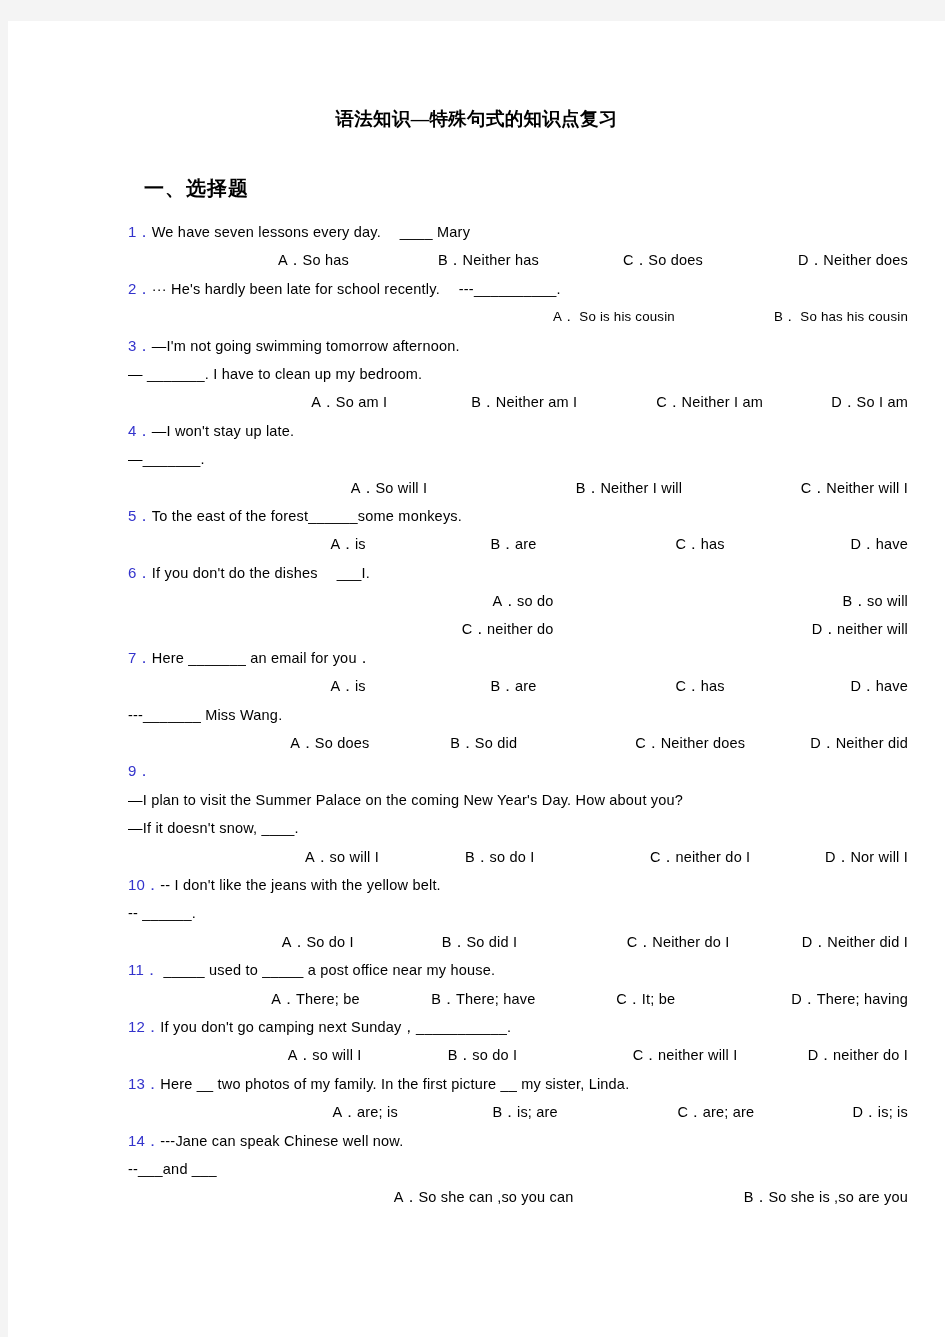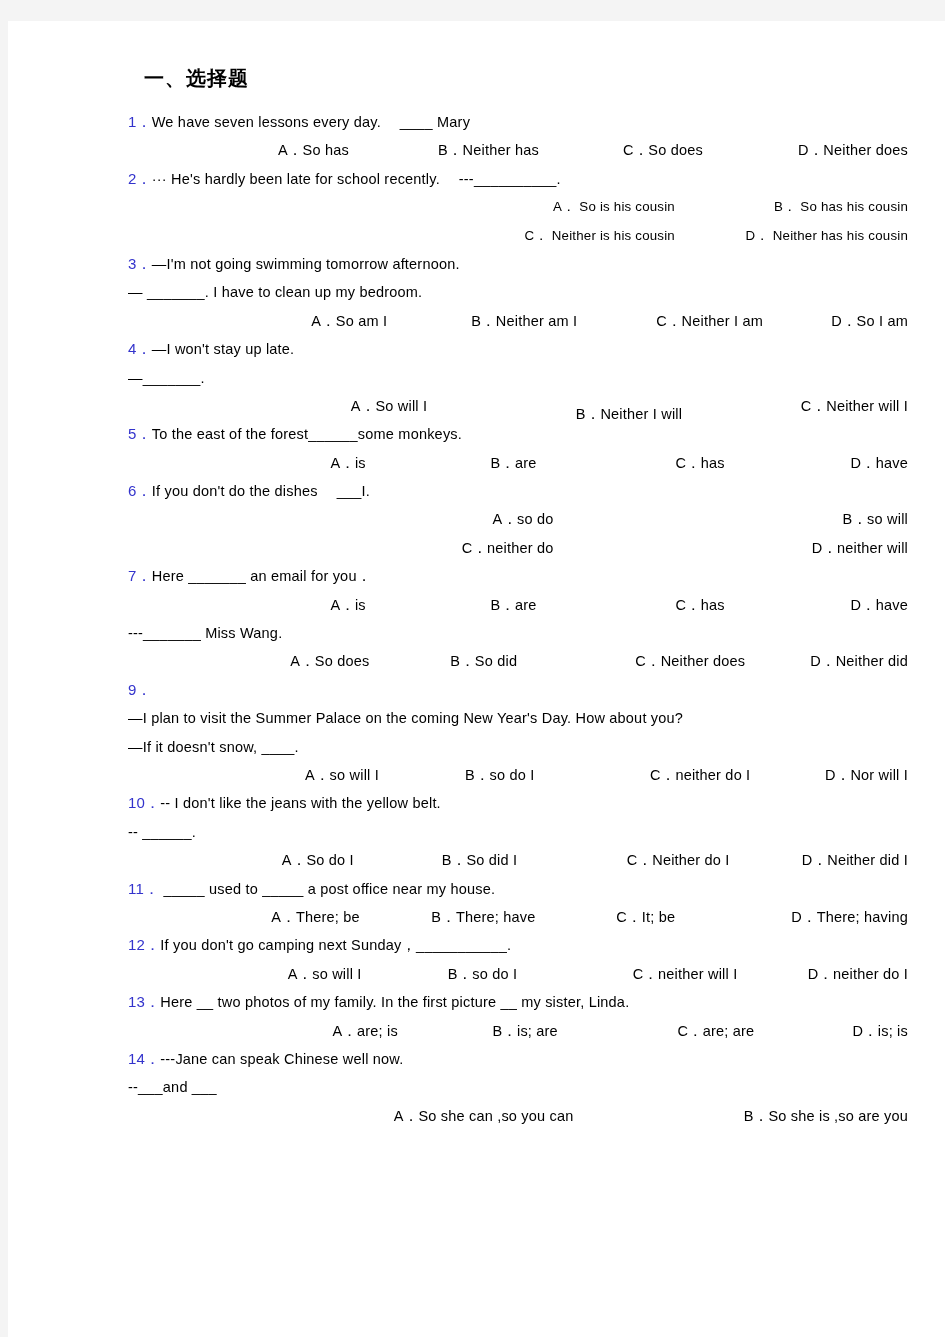--- a/index.html
+++ b/index.html
@@ -69,57 +69,54 @@
   .opt {
     white-space: nowrap;
   }
   
   .c4 > .opt:nth-child(1) { width: 160px; }
   .c4 > .opt:nth-child(2) { width: 185px; }
   .c4 > .opt:nth-child(3) { width: 175px; }
   .c4 > .opt:nth-child(4) { width: auto; }
   
   .c3 > .opt:nth-child(1) { width: 225px; }
-  .c3 > .opt:nth-child(2) { width: 225px; margin-top: 8px; }
+  .c3 > .opt:nth-child(2) { width: 225px; }
   .c3 > .opt:nth-child(3) { width: auto; }
   
   .c2 > .opt:nth-child(1) { width: 350px; }
   .c2 > .opt:nth-child(2) { width: auto; }
   
   .c2b > .opt:nth-child(1) { width: 205px; }
   .c2b > .opt:nth-child(2) { width: auto; }
   .small-opt {
     font-size: 13.3px;
     gap: 16px;
   }
 </style>
 </head>
 <body>
 
 <div class="page">
 
+  <h1 class="doc-title">语法知识—特殊句式的知识点复习</h1>
 
   <h2 class="section-heading">一、选择题</h2>
 
   <div class="qblock" id="question-list">
       <div class="line"><span class="qnum">1．</span><span class="stem">We have seven lessons every day.　 ____ Mary</span></div>
       <div class="line opts c4">
         <span class="opt">A．So has</span>
         <span class="opt">B．Neither has</span>
         <span class="opt">C．So does</span>
         <span class="opt">D．Neither does</span>
       </div>
       <div class="line"><span class="qnum">2．</span><span class="stem">··· He's hardly been late for school recently.　 ---__________.</span></div>
       <div class="line opts c2b small-opt">
         <span class="opt">A．  So is his cousin</span>
         <span class="opt">B．  So has his cousin</span>
-      </div>
-      <div class="line opts c2b small-opt">
-        <span class="opt">C．  Neither is his cousin</span>
-        <span class="opt">D．  Neither has his cousin</span>
       </div>
       <div class="line"><span class="qnum">3．</span><span class="stem">—I'm not going swimming tomorrow afternoon.</span></div>
       <div class="line"><span class="stem">— _______. I have to clean up my bedroom.</span></div>
       <div class="line opts c4">
         <span class="opt">A．So am I</span>
         <span class="opt">B．Neither am I</span>
         <span class="opt">C．Neither I am</span>
         <span class="opt">D．So I am</span>
       </div>
       <div class="line"><span class="qnum">4．</span><span class="stem">—I won't stay up late.</span></div>

